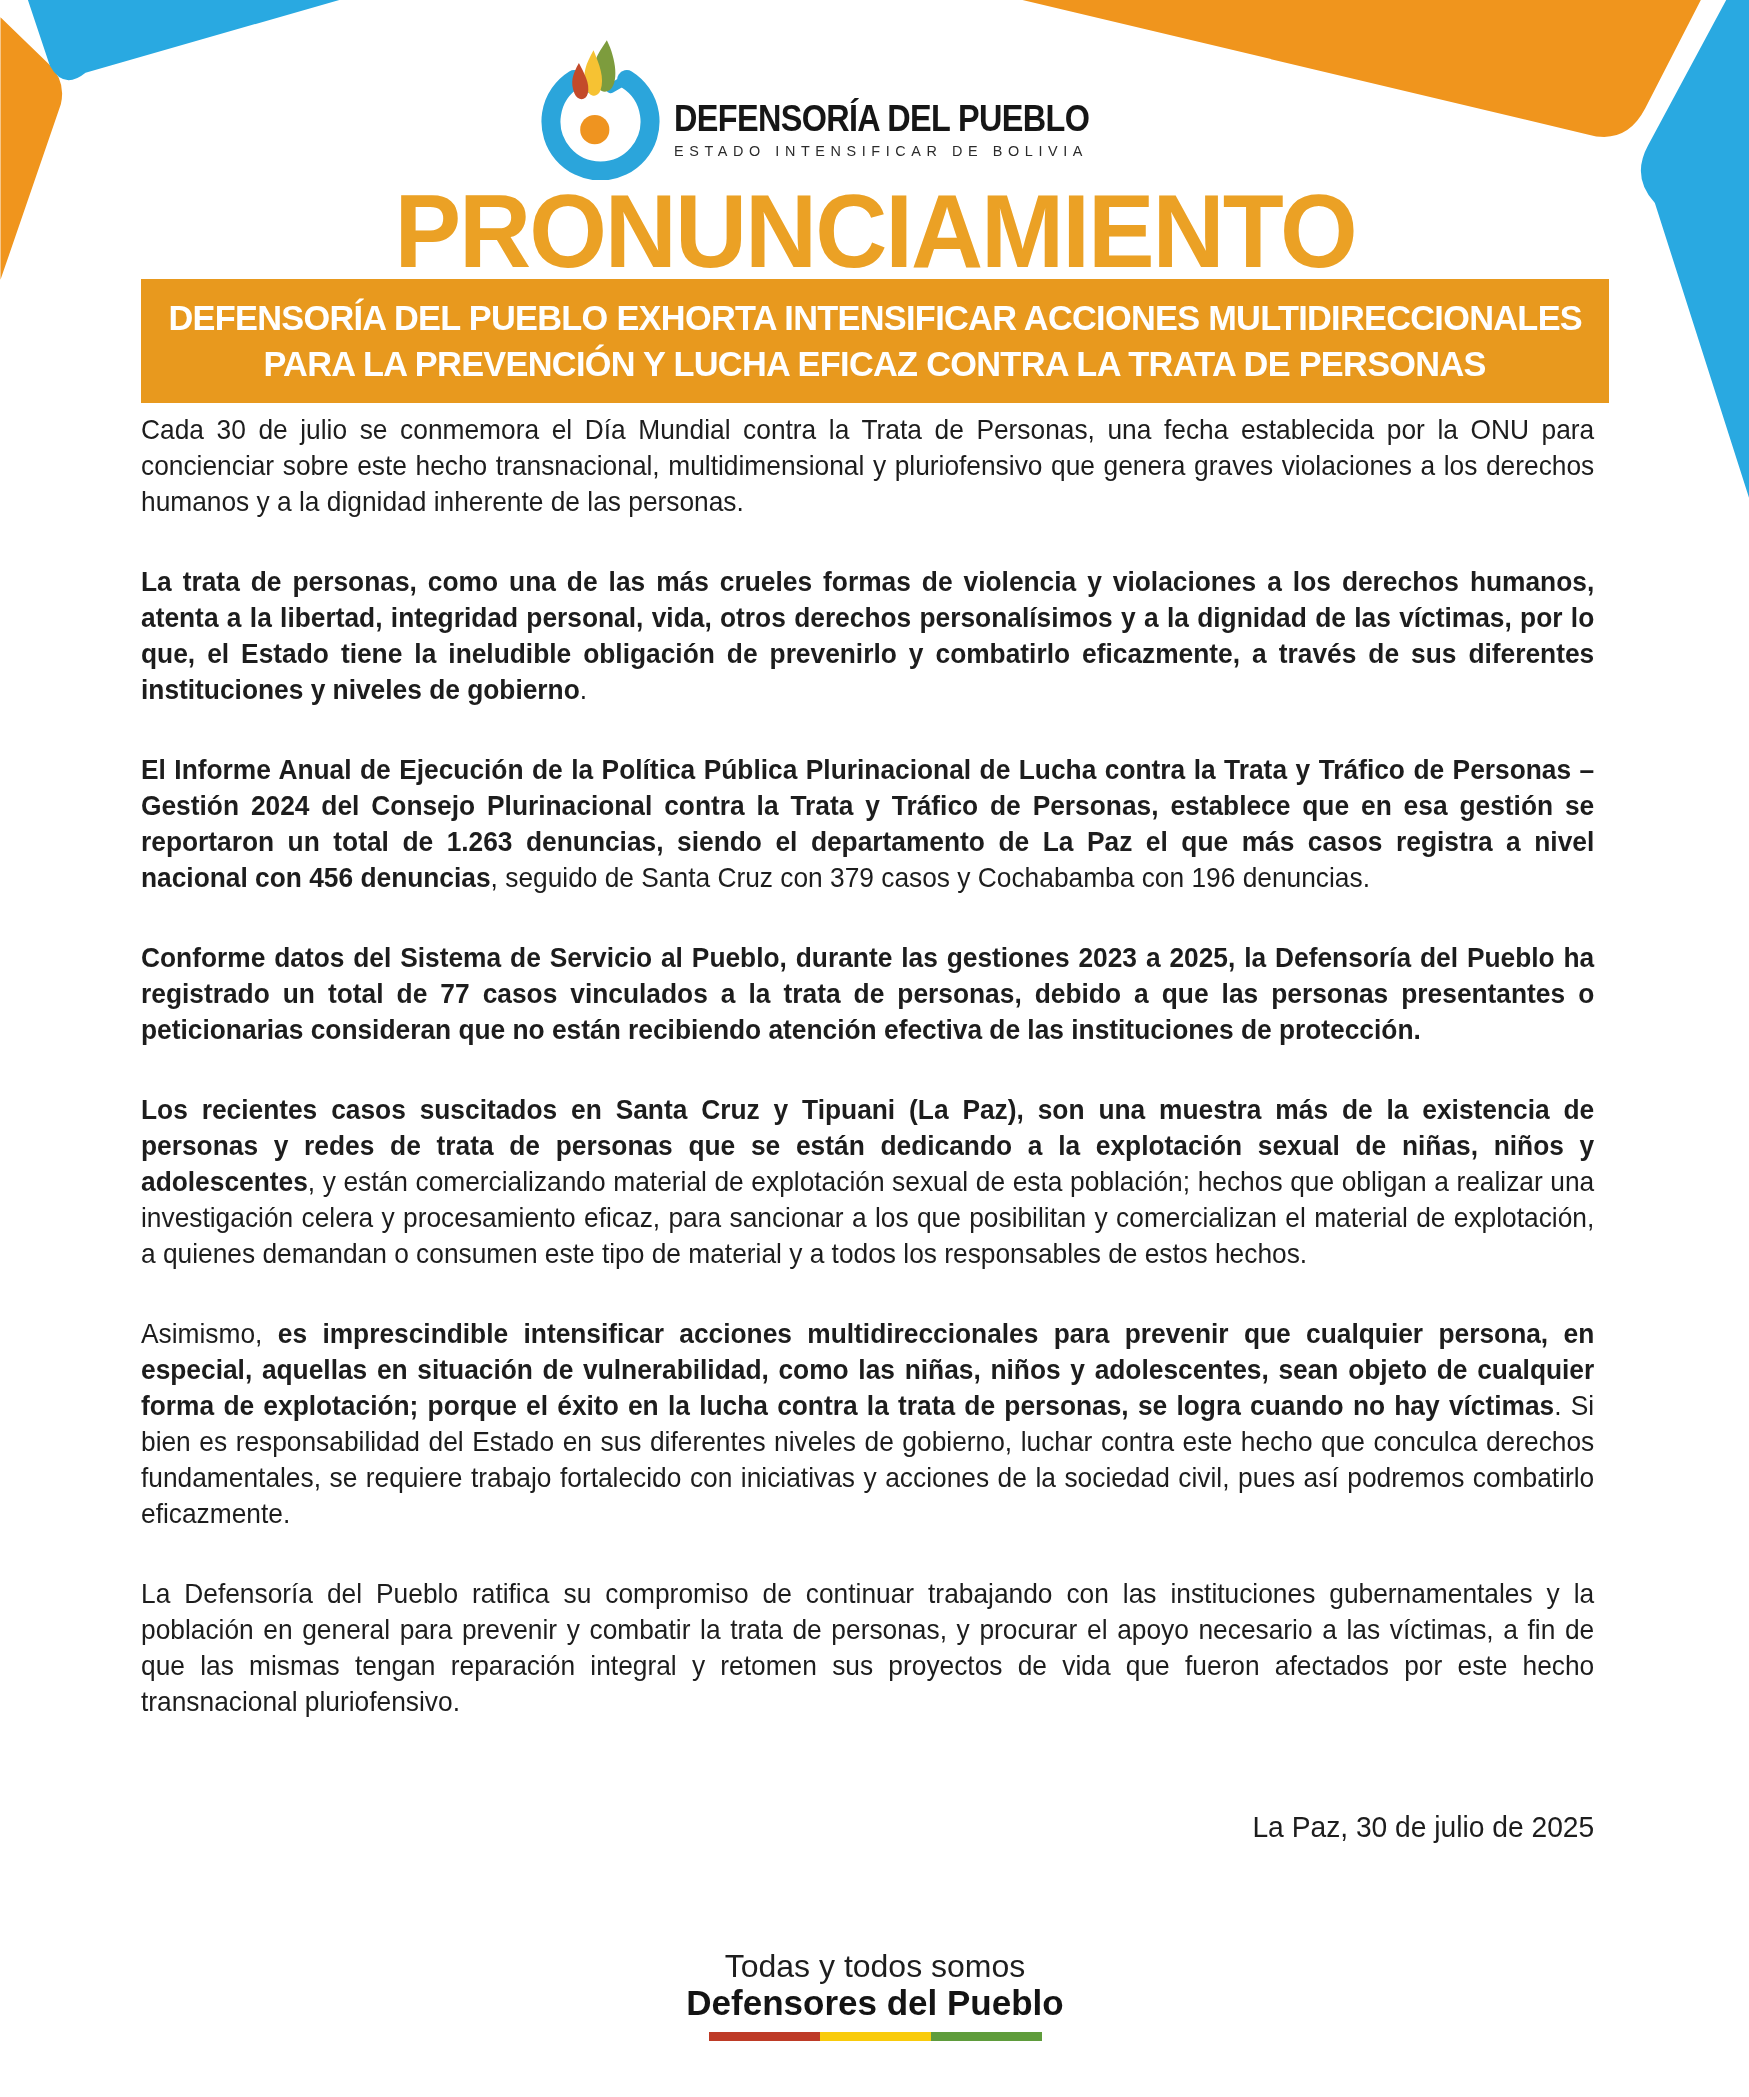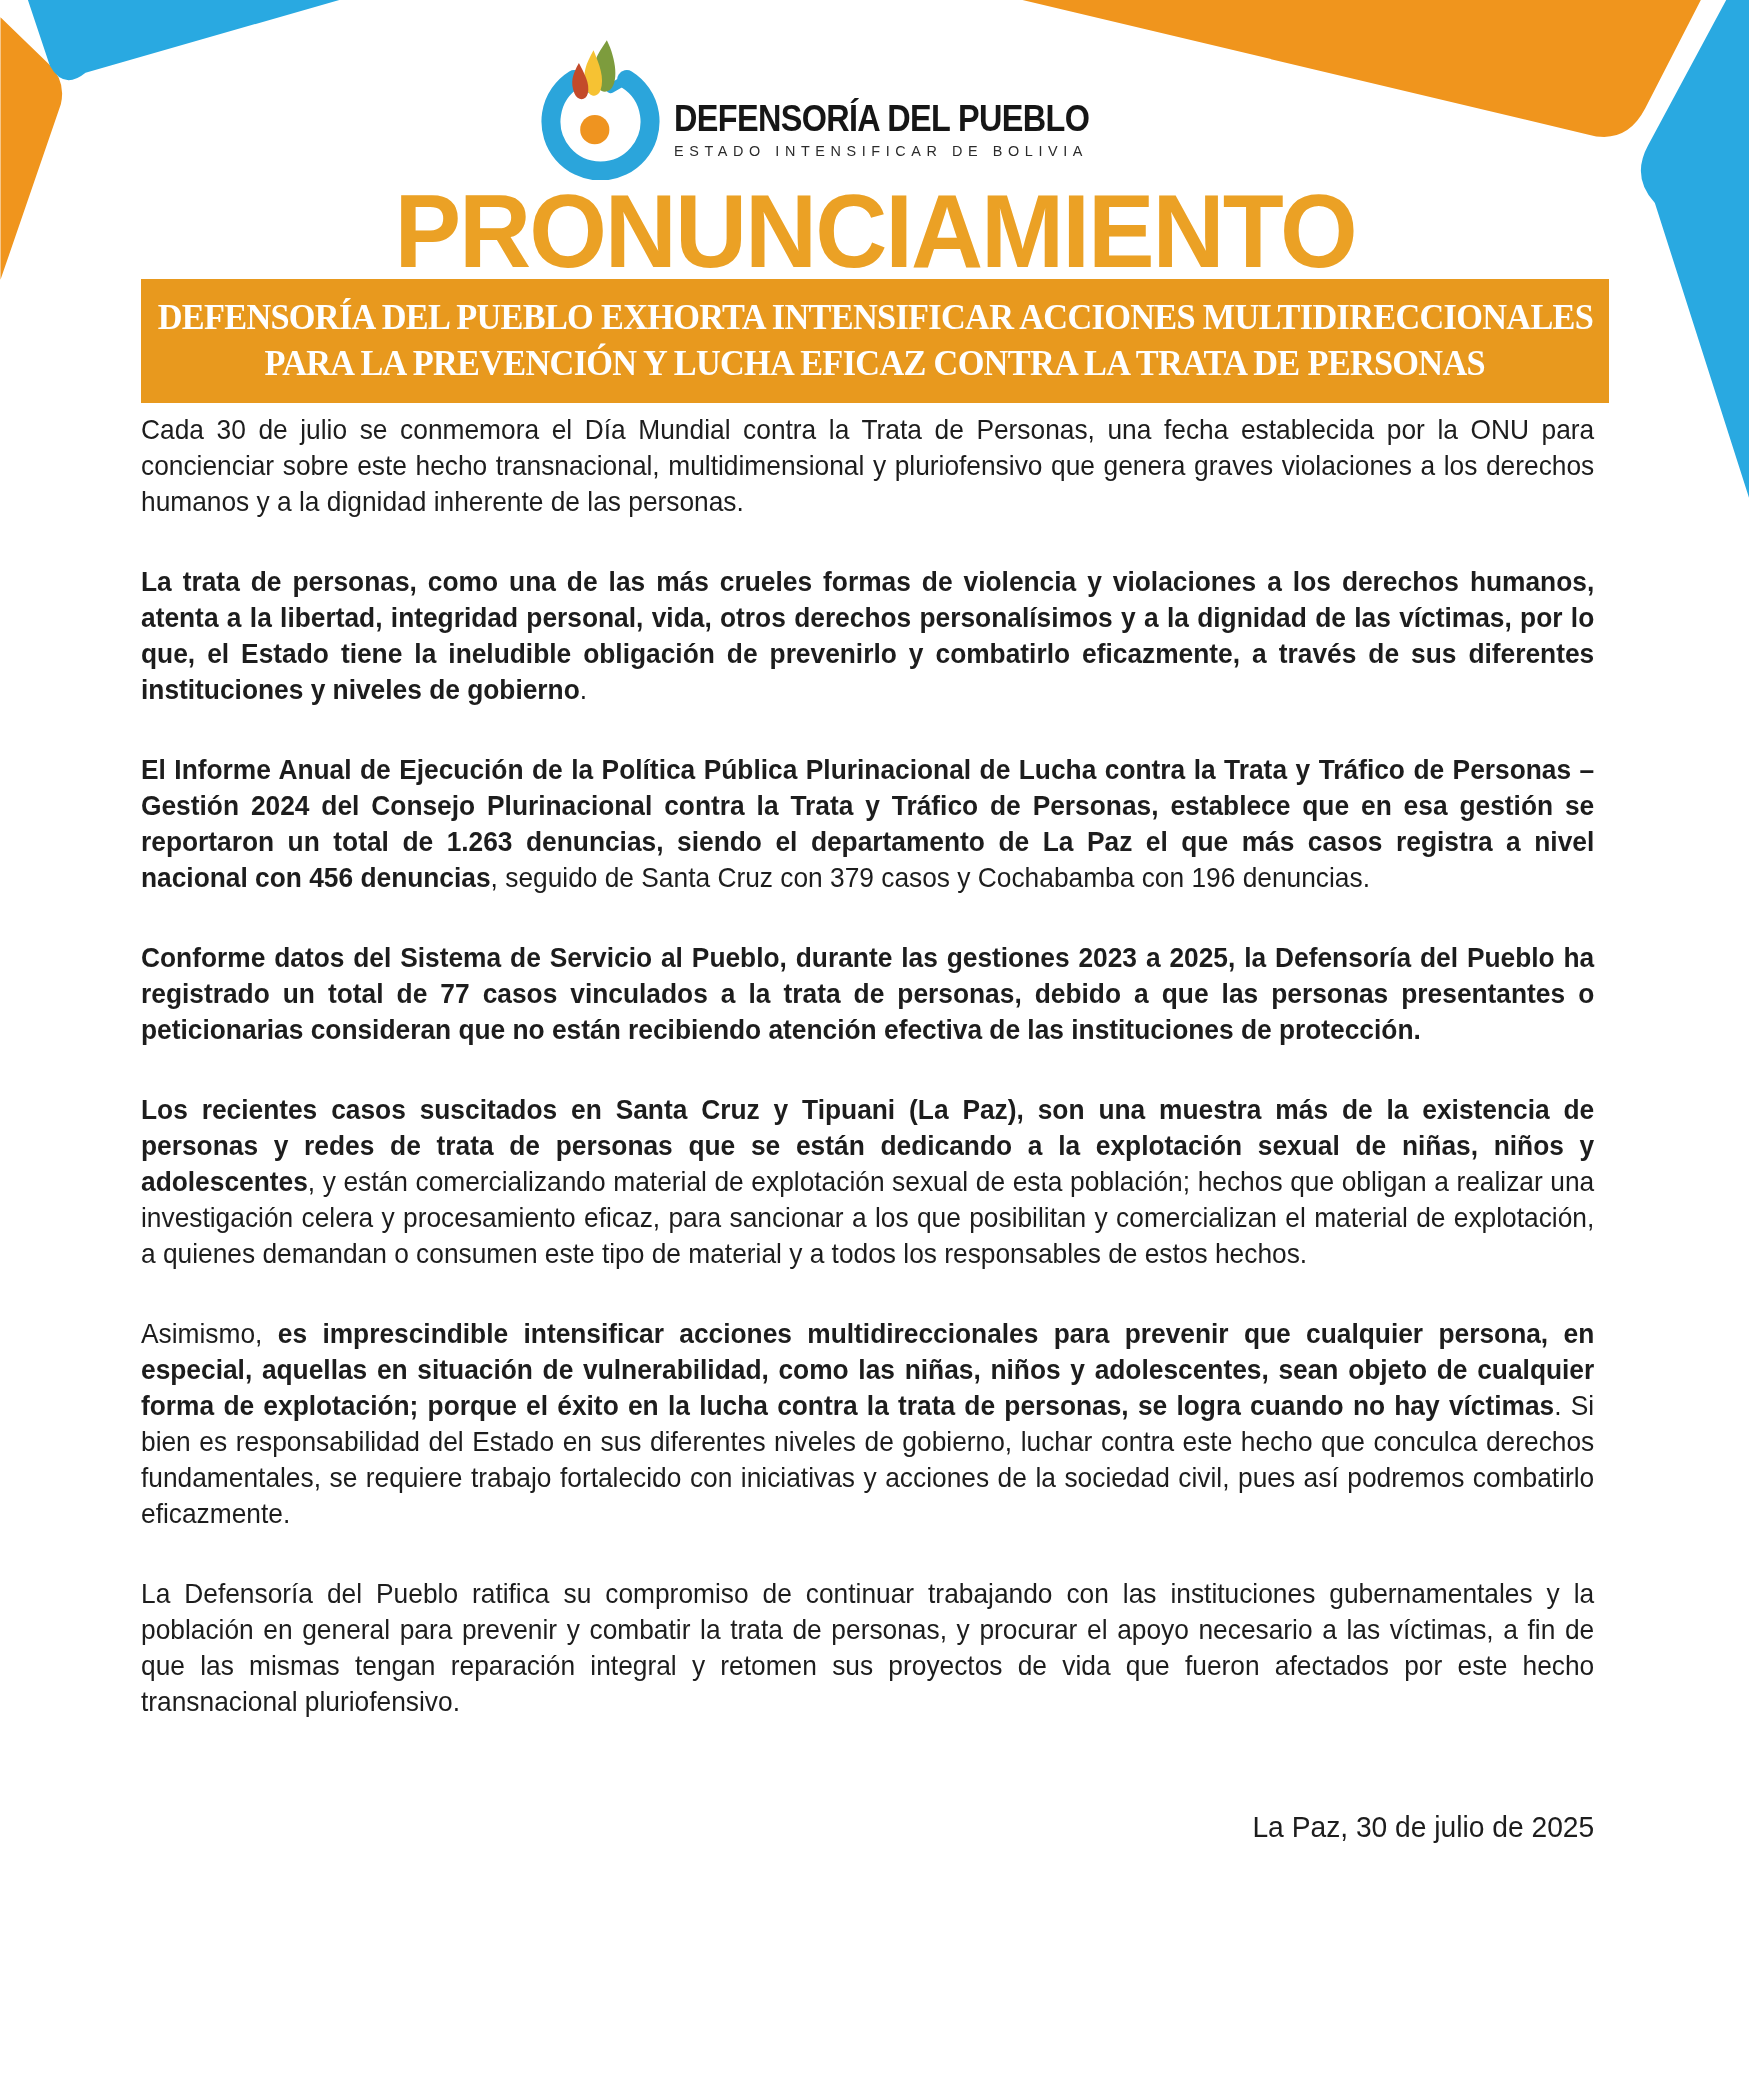--- a/index.html
+++ b/index.html
@@ -19,21 +19,21 @@
   .org-subtitle{
     margin-top:5.5px;color:#2b2b2b;font-size:14.4px;letter-spacing:5.6px;white-space:nowrap;
   }
   .doc-title{
     position:absolute;left:0;top:184px;width:1750px;text-align:center;
     font-size:103px;font-weight:bold;color:#EBA125;letter-spacing:-2.1px;line-height:96px;
     transform:scaleX(0.97);transform-origin:50% 0;white-space:nowrap;
   }
   .banner{
     position:absolute;left:141px;top:279px;width:1468px;height:124px;background:#E8991E;
-    display:flex;flex-direction:column;justify-content:center;align-items:center;gap:5.5px;font-family:Liberation Serif, serif;
+    display:flex;flex-direction:column;justify-content:center;align-items:center;gap:5.5px;
   }
   .banner-line{
     color:#ffffff;font-weight:bold;font-size:35px;line-height:40px;letter-spacing:-0.7px;
     white-space:nowrap;transform:scaleX(0.98);
   }
   .content{
     position:absolute;left:141px;top:412px;width:1546px;
     transform:scaleX(0.94);transform-origin:0 0;
     font-size:28px;line-height:36px;color:#1d1d1d;text-align:justify;
   }
@@ -92,15 +92,24 @@
         <p><b>La trata de personas, como una de las más crueles formas de violencia y violaciones a los derechos humanos, atenta a la libertad, integridad personal, vida, otros derechos personalísimos y a la dignidad de las víctimas, por lo que, el Estado tiene la ineludible obligación de prevenirlo y combatirlo eficazmente, a través de sus diferentes instituciones y niveles de gobierno</b><span>.</span></p>
         <p><b>El Informe Anual de Ejecución de la Política Pública Plurinacional de Lucha contra la Trata y Tráfico de Personas – Gestión 2024 del Consejo Plurinacional contra la Trata y Tráfico de Personas, establece que en esa gestión se reportaron un total de 1.263 denuncias, siendo el departamento de La Paz el que más casos registra a nivel nacional con 456 denuncias</b><span>, seguido de Santa Cruz con 379 casos y Cochabamba con 196 denuncias.</span></p>
         <p><b>Conforme datos del Sistema de Servicio al Pueblo, durante las gestiones 2023 a 2025, la Defensoría del Pueblo ha registrado un total de 77 casos vinculados a la trata de personas, debido a que las personas presentantes o peticionarias consideran que no están recibiendo atención efectiva de las instituciones de protección.</b></p>
         <p><b>Los recientes casos suscitados en Santa Cruz y Tipuani (La Paz), son una muestra más de la existencia de personas y redes de trata de personas que se están dedicando a la explotación sexual de niñas, niños y adolescentes</b><span>, y están comercializando material de explotación sexual de esta población; hechos que obligan a realizar una investigación celera y procesamiento eficaz, para sancionar a los que posibilitan y comercializan el material de explotación, a quienes demandan o consumen este tipo de material y a todos los responsables de estos hechos.</span></p>
         <p><span>Asimismo, </span><b>es imprescindible intensificar acciones multidireccionales para prevenir que cualquier persona, en especial, aquellas en situación de vulnerabilidad, como las niñas, niños y adolescentes, sean objeto de cualquier forma de explotación; porque el éxito en la lucha contra la trata de personas, se logra cuando no hay víctimas</b><span>. Si bien es responsabilidad del Estado en sus diferentes niveles de gobierno, luchar contra este hecho que conculca derechos fundamentales, se requiere trabajo fortalecido con iniciativas y acciones de la sociedad civil, pues así podremos combatirlo eficazmente.</span></p>
         <p><span>La Defensoría del Pueblo ratifica su compromiso de continuar trabajando con las instituciones gubernamentales y la población en general para prevenir y combatir la trata de personas, y procurar el apoyo necesario a las víctimas, a fin de que las mismas tengan reparación integral y retomen sus proyectos de vida que fueron afectados por este hecho transnacional pluriofensivo.</span></p>
       </div>
     <div class="dateline">La Paz, 30 de julio de 2025</div>
   </div>
 
+  <div class="footer">
+    <div class="footer-line1">Todas y todos somos</div>
+    <div class="footer-line2">Defensores del Pueblo</div>
+    <div class="flag-bar" id="flag-bar">
+        <div style="background: rgb(190, 59, 39);"></div>
+        <div style="background: rgb(249, 203, 11);"></div>
+        <div style="background: rgb(95, 156, 60);"></div>
+      </div>
+  </div>
 
 </div>
 
 
 </body></html>

